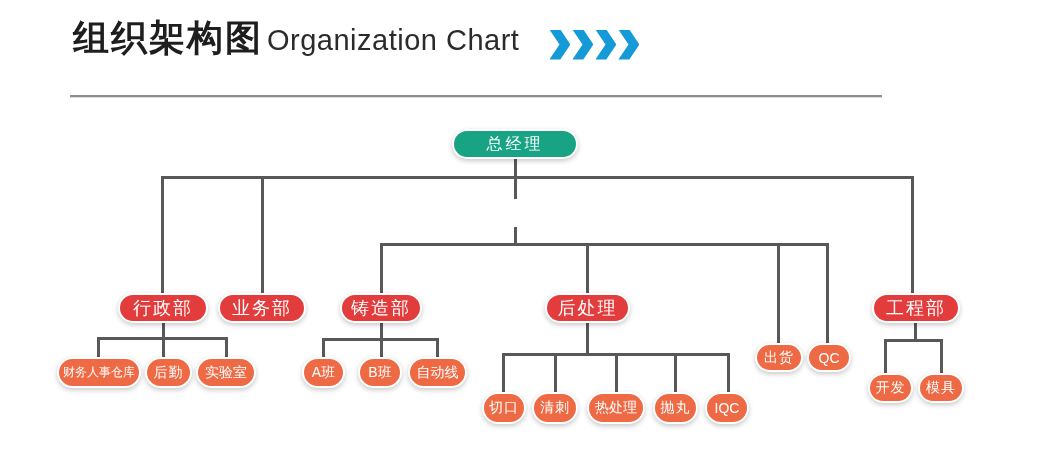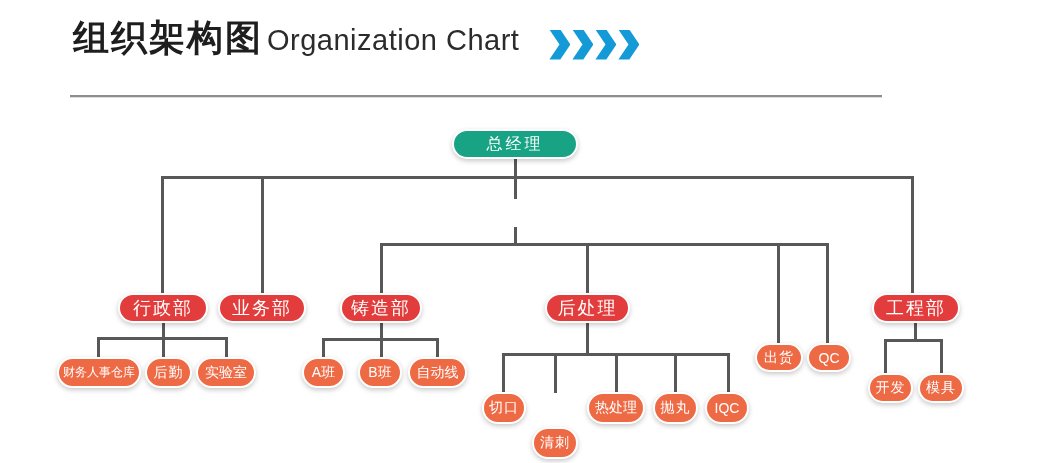--- a/index.html
+++ b/index.html
@@ -100,18 +100,18 @@
   <div class="pill orange" style="left:145px;top:357px;width:47px;height:31px;">后勤</div>
   <div class="pill orange tight" style="left:196px;top:357px;width:60px;height:31px;">实验室</div>
   <div class="pill orange tight" style="left:302px;top:357px;width:43px;height:31px;">A班</div>
   <div class="pill orange tight" style="left:358px;top:357px;width:44px;height:31px;">B班</div>
   <div class="pill orange tight" style="left:408px;top:357px;width:59px;height:31px;">自动线</div>
 
   <div class="pill orange" style="left:868px;top:373px;width:45px;height:30px;">开发</div>
   <div class="pill orange" style="left:918px;top:373px;width:46px;height:30px;">模具</div>
 
   <div class="pill orange" style="left:482px;top:392px;width:44px;height:32px;">切口</div>
-  <div class="pill orange" style="left:532px;top:392px;width:46px;height:32px;margin-top:35px;">清刺</div>
+  <div class="pill orange" style="left:532px;top:392px;width:46px;height:32px;">清刺</div>
   <div class="pill orange tight" style="left:587px;top:392px;width:58px;height:32px;">热处理</div>
   <div class="pill orange" style="left:653px;top:392px;width:45px;height:32px;">抛丸</div>
   <div class="pill orange tight" style="left:705px;top:392px;width:44px;height:32px;">IQC</div>
 
 </div>
 
 </body></html>

